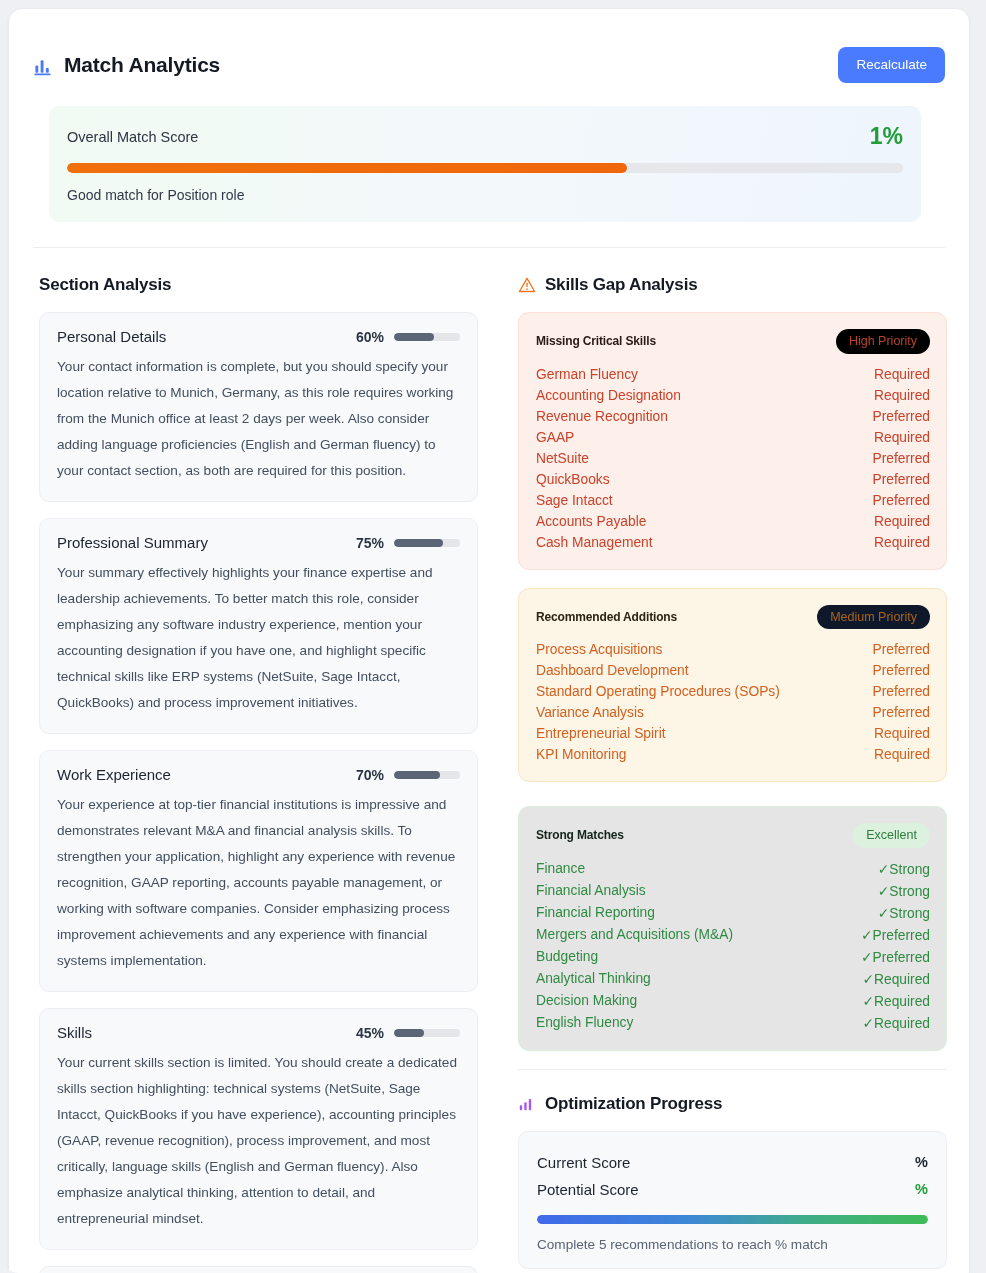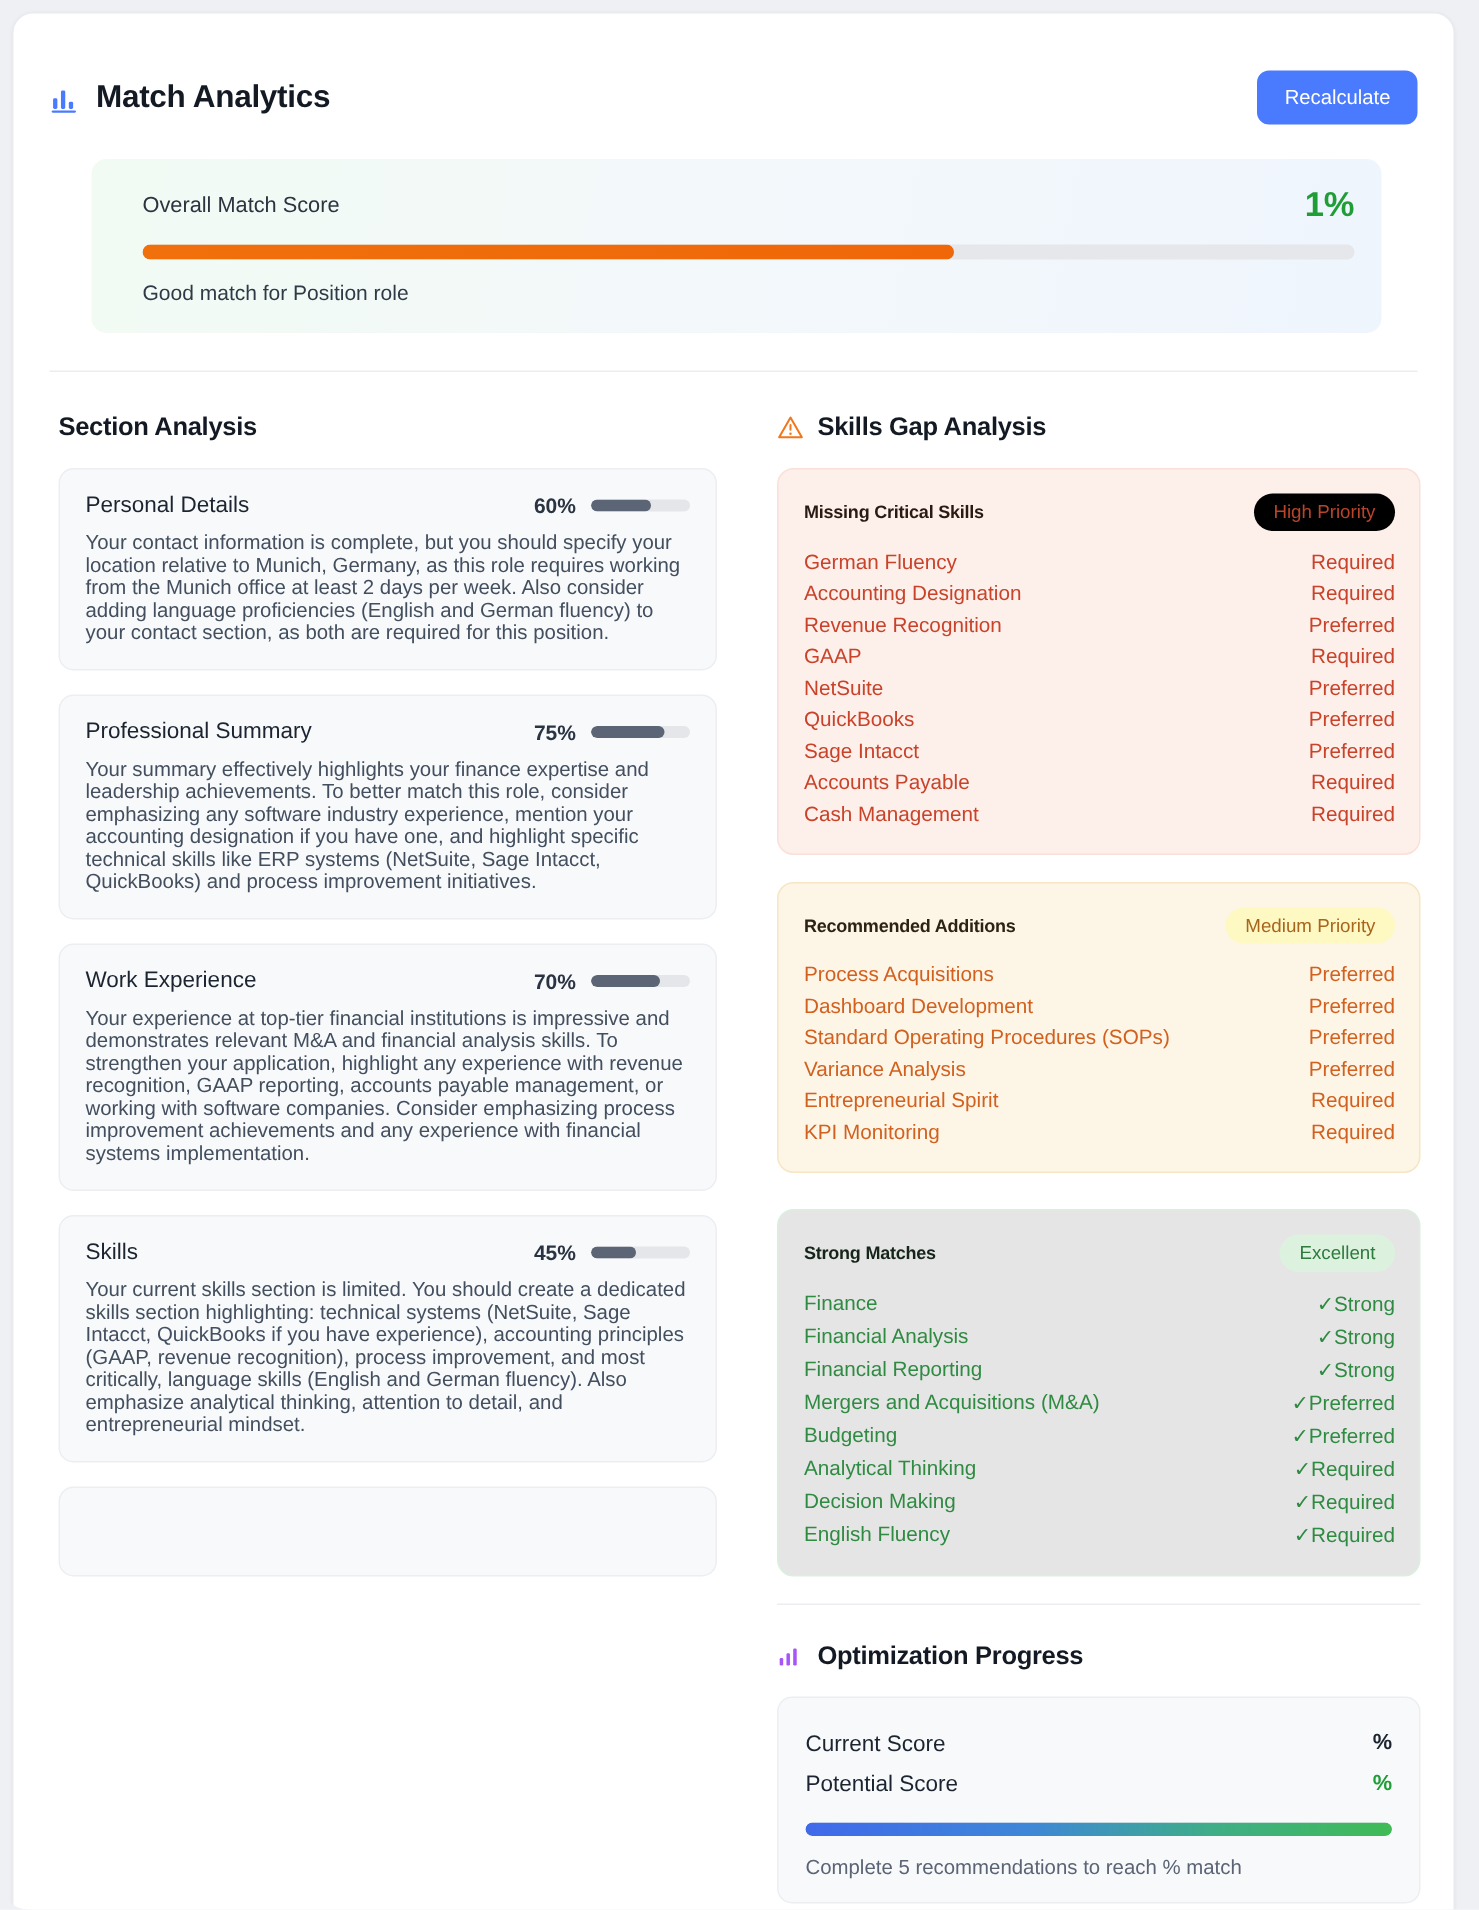--- a/index.html
+++ b/index.html
@@ -43,24 +43,24 @@
   .recalc-btn {
     background: #4a7afe; color: #fff;
     border: none; border-radius: 8px;
     font-family: "Liberation Sans", sans-serif;
     font-size: 13.5px; padding: 11px 18px; cursor: pointer;
     line-height: 1;
   }
 
   
   .score-card {
-    margin: 21px 24px 0 28px;
+    margin: 21px 24px 0 16px;
     background: linear-gradient(100deg,#f1fbf3 0%, #f3f8fb 52%, #eff5fd 100%);
     border-radius: 10px;
-    padding: 17px 18px 19px 34px;
+    padding: 17px 18px 19px 18px;
   }
   .score-top { display: flex; align-items: center; justify-content: space-between; }
   .score-label { font-size: 14.5px; color: #2c3440; }
   .score-value { font-size: 23px; font-weight: 700; color: #1f9d36; }
   .score-track {
     margin-top: 13px;
     height: 10px; border-radius: 6px; background: #e5e7ea; overflow: hidden;
   }
   .score-fill { height: 100%; border-radius: 6px; background: linear-gradient(90deg,#f0700c,#ef6709); }
   .score-note { margin-top: 14px; font-size: 14px; color: #2f3a46; }
@@ -89,21 +89,21 @@
     padding: 15px 17px 17px 17px;
     margin-bottom: 16px;
   }
   .sec-head { display: flex; align-items: center; justify-content: space-between; }
   .sec-name { font-size: 15px; color: #1b2430; font-weight: 500; }
   .sec-right { display: flex; align-items: center; gap: 10px; }
   .sec-pct { font-size: 14px; font-weight: 700; color: #2b3443; }
   .mini-track { width: 66px; height: 8px; background: #e4e6ea; border-radius: 5px; overflow: hidden; }
   .mini-fill { height: 100%; background: #5b6575; border-radius: 5px; }
   .sec-body {
-    margin-top: 9px; font-size: 13.6px; line-height: 15px; color: #434f5e;
+    margin-top: 9px; font-size: 13.6px; line-height: 26px; color: #434f5e;
   }
   .sec-card-empty {
     background: #f8f9fb; border: 1px solid #eceef2; border-radius: 10px;
     height: 60px;
   }
 
   
   .grp {
     border-radius: 11px; padding: 16px 16px 16px 17px; margin-bottom: 18px;
     border: 1px solid transparent;
@@ -115,21 +115,21 @@
   .row-name { font-size: 13.8px; }
   .row-val { font-size: 13.8px; }
 
   .grp.red { background: #fdefea; border-color: #fae0d8; }
   .grp.red .grp-title { color: #2a1a14; }
   .grp.red .badge { background: #000000; color: #b8442a; }
   .grp.red .row-name, .grp.red .row-val { color: #c9422a; }
 
   .grp.amber { background: #fdf5e6; border-color: #f6e6c4; }
   .grp.amber .grp-title { color: #2d2315; }
-  .grp.amber .badge { background: #fef9c3; color: #a9651d; }
+  .grp.amber .badge { background: #0f172a; color: #a9651d; }
   .grp.amber .row-name, .grp.amber .row-val { color: #d2601f; }
 
   .grp.green { background: #e5e5e5; border-color: #d9f0dc; margin-top: 24px; }
   .grp.green .grp-title { color: #16251a; }
   .grp.green .badge { background: #dcf2de; color: #2f7a3d; }
   .grp.green .row-name, .grp.green .row-val { color: #2f8a42; }
 
   .rdiv { height: 1px; background: #ebedf1; margin: 10px 0 24px 0; }
 
   

